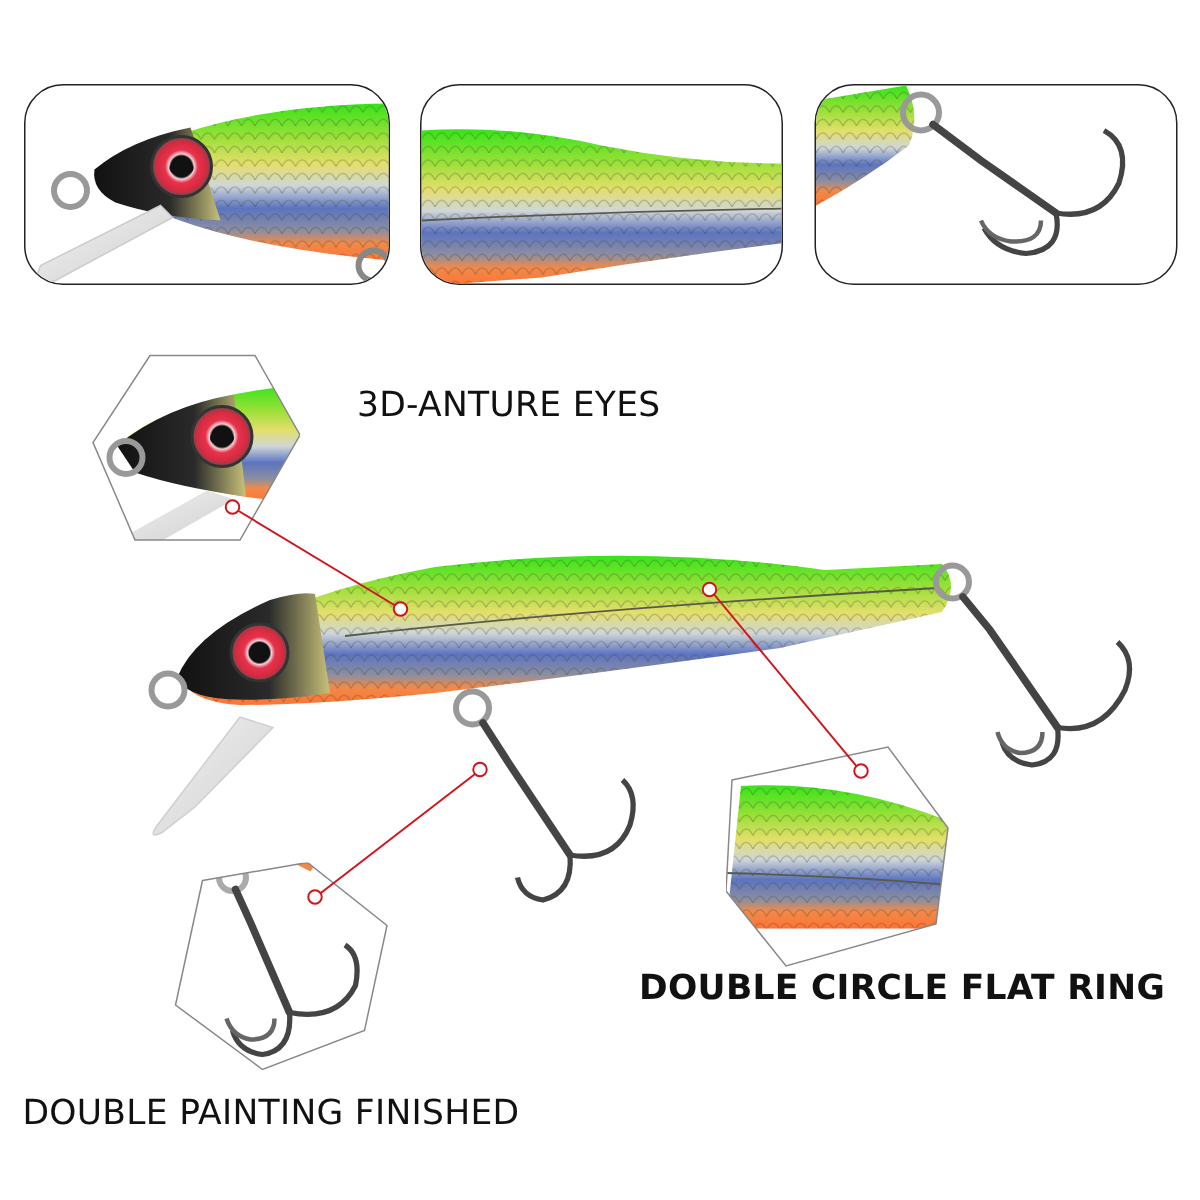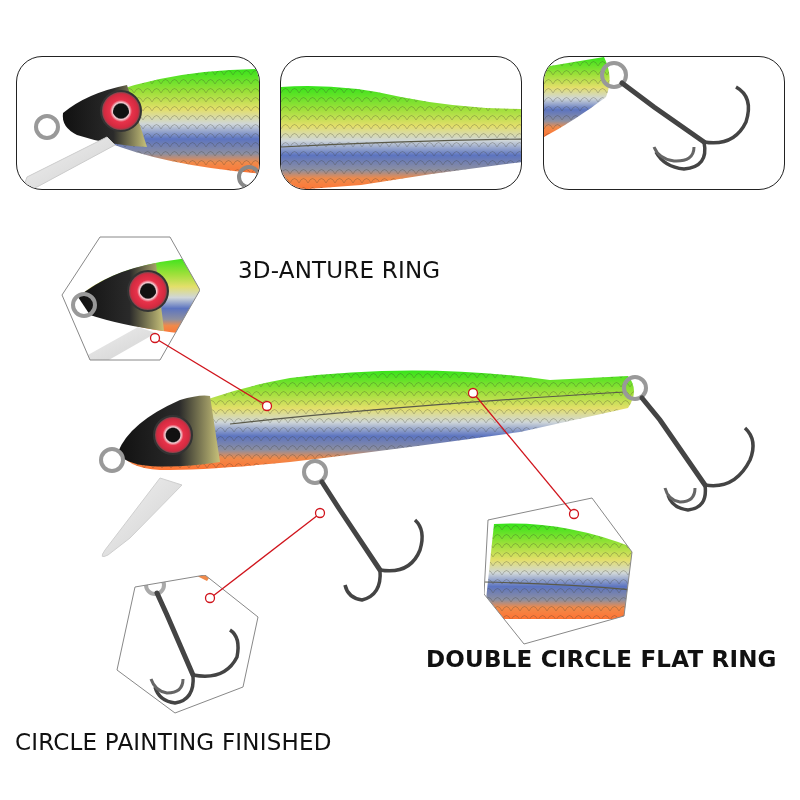--- a/index.html
+++ b/index.html
@@ -159,15 +159,15 @@
     <circle cx="267" cy="406" r="4.5" fill="#fff"></circle>
     <line x1="475" y1="395" x2="572" y2="512"></line>
     <circle cx="473" cy="393" r="4.5" fill="#fff"></circle>
     <circle cx="574" cy="514" r="4.5" fill="#fff"></circle>
     <line x1="318" y1="515" x2="213" y2="596"></line>
     <circle cx="320" cy="513" r="4.5" fill="#fff"></circle>
     <circle cx="210" cy="598" r="4.5" fill="#fff"></circle>
   </g>
 </svg>
 
-<div class="label" style="left:238px;top:257px;">3D-ANTURE RING</div>
+<div class="label" style="left:238px;top:257px;">3D-ANTURE EYES</div>
 <div class="label" style="left:426px;top:646px;font-weight:bold;">DOUBLE CIRCLE FLAT RING</div>
-<div class="label" style="left:15px;top:729px;">CIRCLE PAINTING FINISHED</div>
+<div class="label" style="left:15px;top:729px;">DOUBLE PAINTING FINISHED</div>
 
 </body></html>

